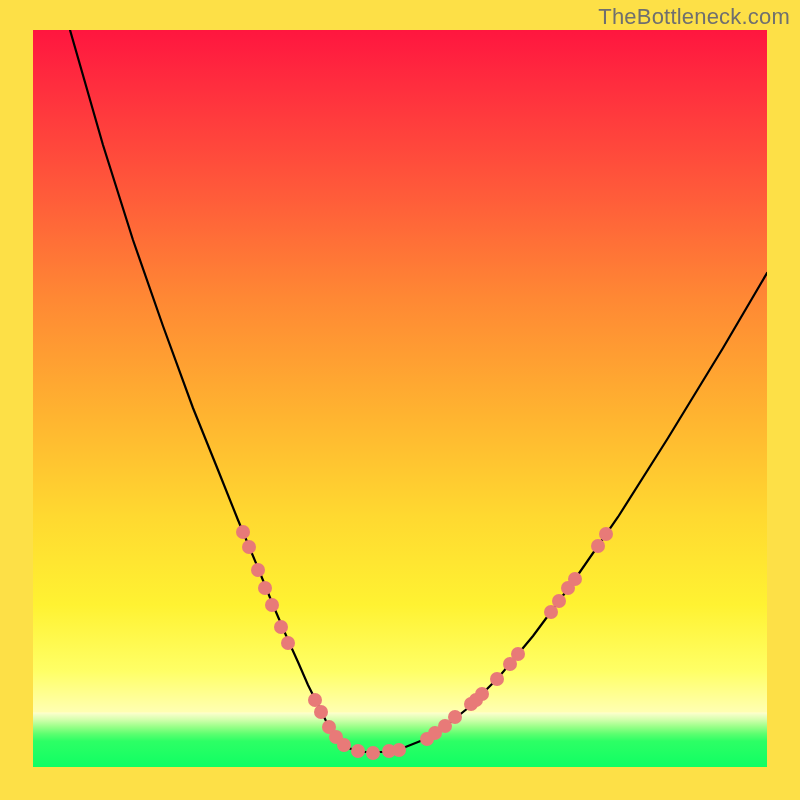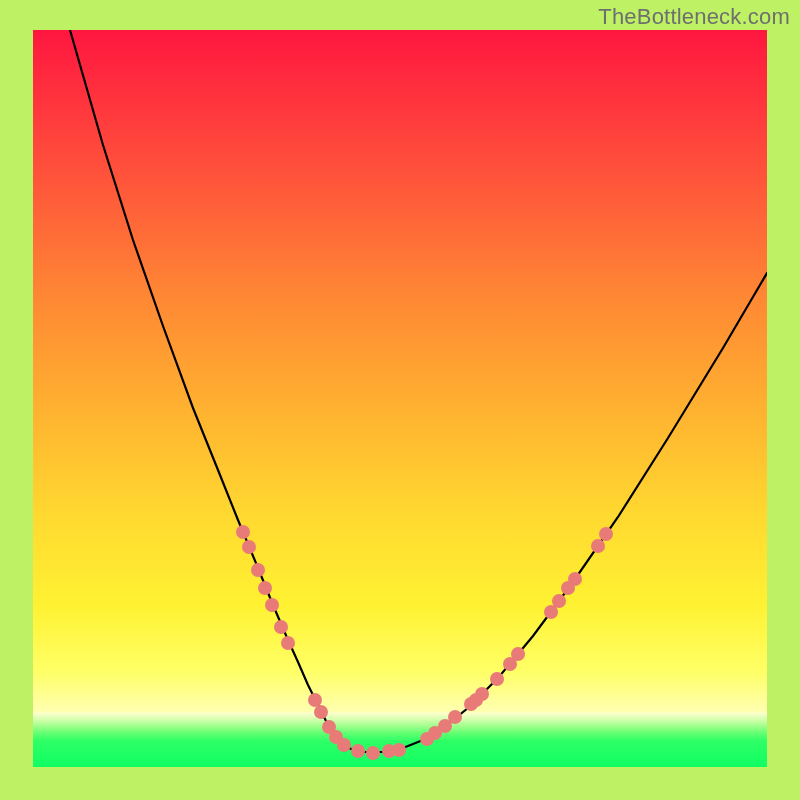--- a/index.html
+++ b/index.html
@@ -8,21 +8,21 @@
     width: 800px;
     height: 800px;
     background: #000;
     overflow: hidden;
     font-family: Arial, Helvetica, sans-serif;
   }
   .frame {
     position: relative;
     width: 800px;
     height: 800px;
-    background: #bef264;
+    background: #fde047;
   }
   .watermark {
     position: absolute;
     top: 4px;
     right: 10px;
     color: #6f6f6f;
     font-size: 22px;
     font-weight: 500;
     letter-spacing: 0.2px;
     z-index: 20;

